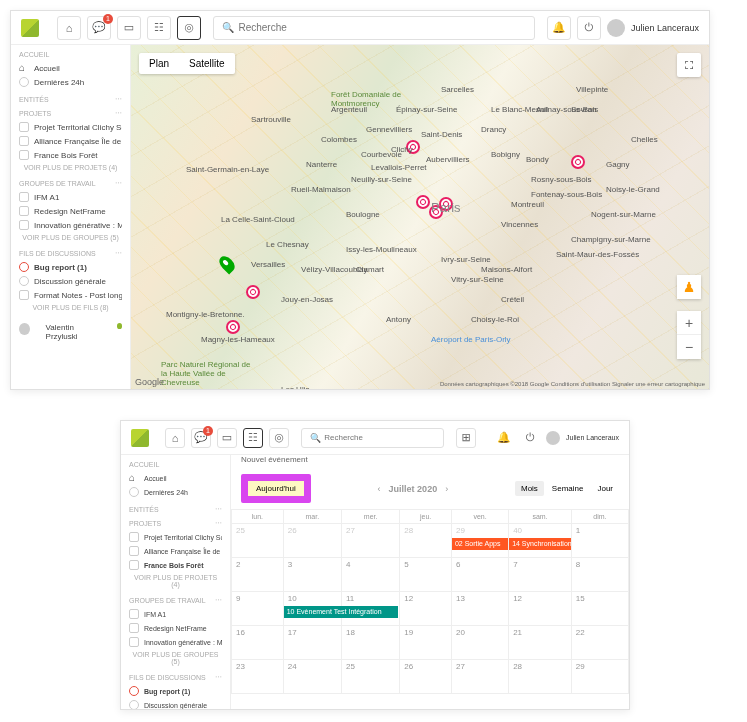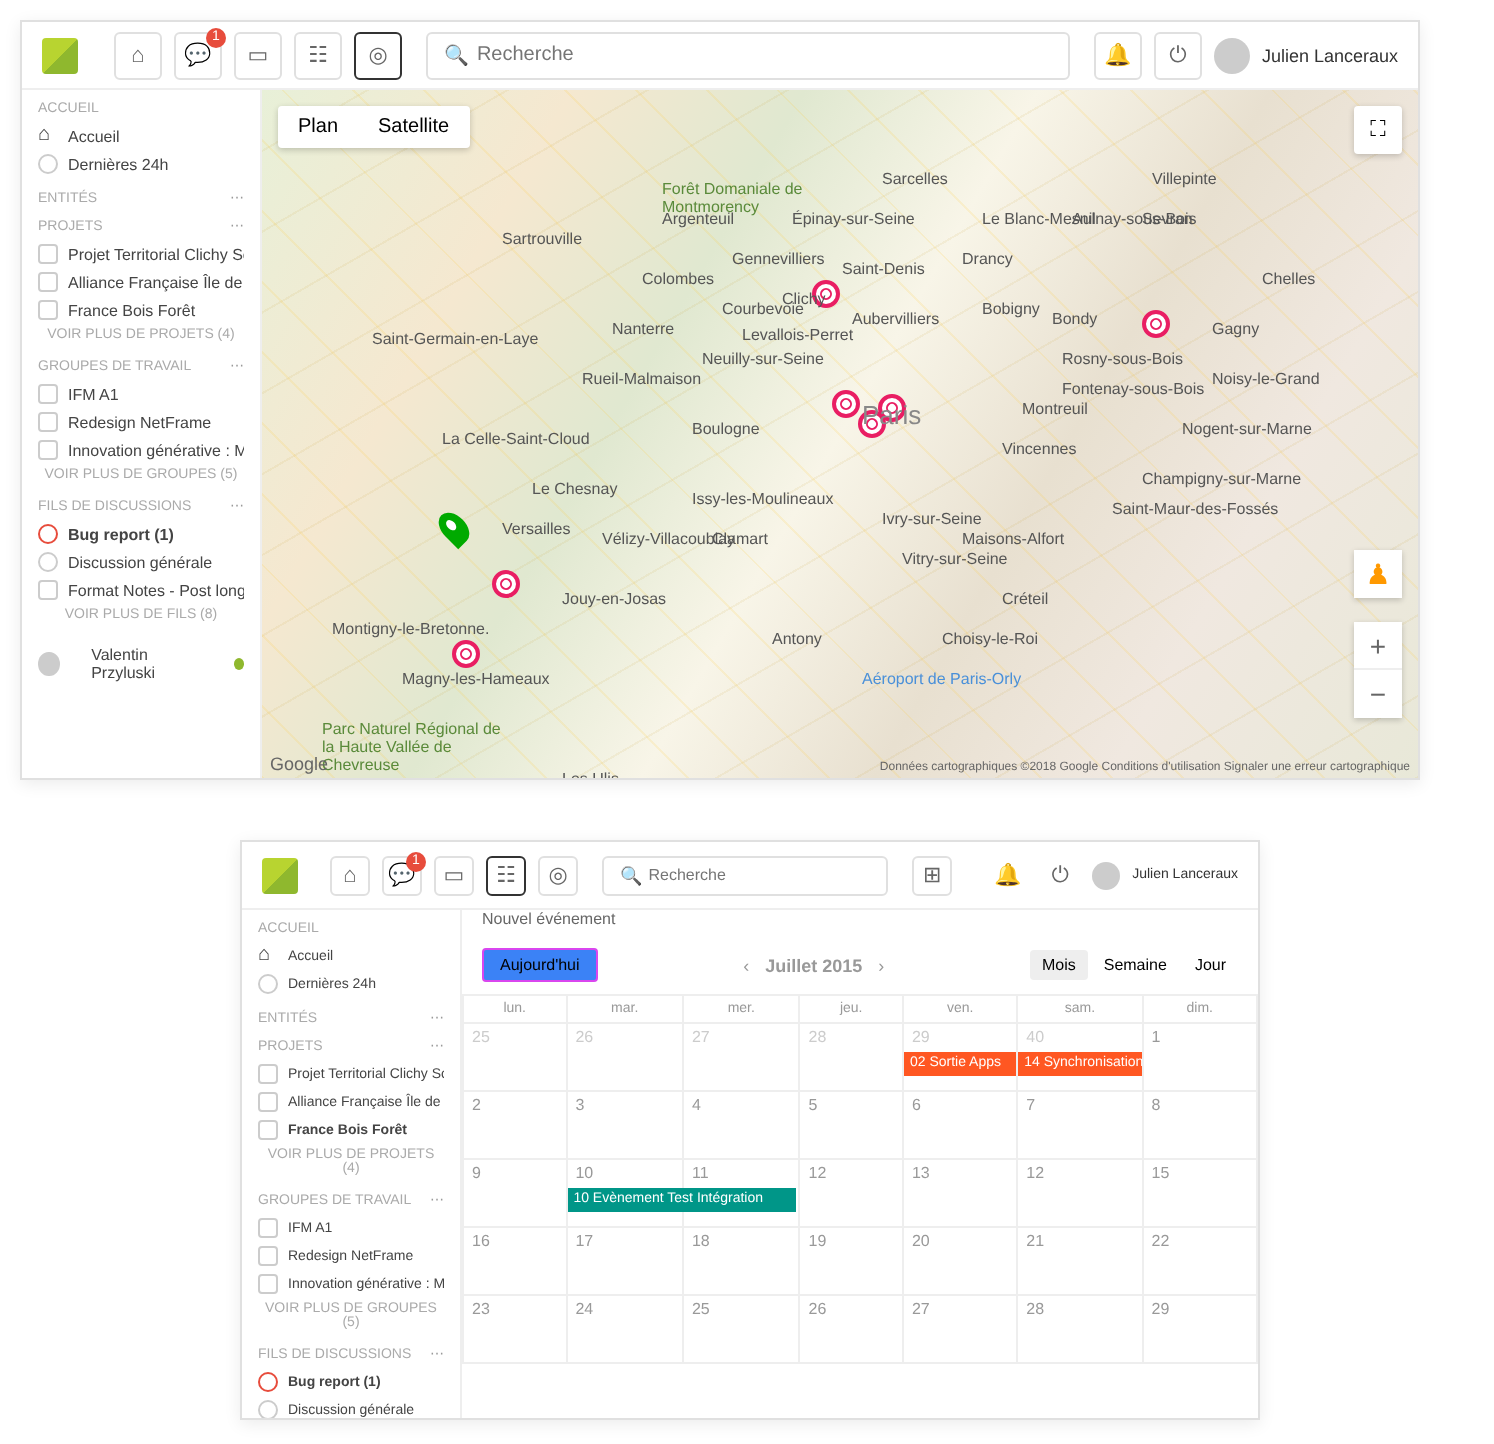--- a/index.html
+++ b/index.html
@@ -21,21 +21,21 @@
 .app2 .sidebar{width:110px;font-size:7px}
 .sect{margin-bottom:6px}
 .sect-h{display:flex;justify-content:space-between;align-items:center;color:#aaa;font-size:7px;text-transform:uppercase;margin-bottom:3px}
 .dots{color:#999;cursor:pointer}
 .item{display:flex;align-items:center;gap:5px;padding:2px 0;color:#444;white-space:nowrap;overflow:hidden;text-overflow:ellipsis;cursor:pointer}
 .item .ic{width:10px;height:10px;border:1px solid #ccc;border-radius:2px;flex-shrink:0}
 .item .ic.home{border:none;font-size:10px;line-height:10px}
 .item .ic.clock{border-radius:50%}
 .item .ic.ring{border-radius:50%;border-color:#e74c3c}
 .more{color:#aaa;font-size:7px;text-align:center;padding:2px 0;cursor:pointer}
-.foot{display:flex;align-items:center;gap:16px;font-size:8px;color:#444;padding-top:4px}
+.foot{display:flex;align-items:flex-start;gap:16px;font-size:8px;color:#444;padding-top:4px}
 .dot{width:6px;height:6px;border-radius:50%;background:#8fb82e}
 .main{flex:1;position:relative;overflow:hidden}
 
 .map{width:100%;height:100%;background:linear-gradient(120deg,#e8f0d8 0%,#f5e8d0 20%,#e0e8d0 35%,#f8f5e8 50%,#e8e0d0 65%,#f0e8e0 80%,#e8e8d8 100%);position:relative}
 .map::before{content:"";position:absolute;inset:0;background-image:repeating-linear-gradient(45deg,rgba(255,200,50,.15) 0,rgba(255,200,50,.15) 1px,transparent 1px,transparent 25px),repeating-linear-gradient(-30deg,rgba(200,160,50,.1) 0,rgba(200,160,50,.1) 1px,transparent 1px,transparent 35px)}
 .mapctl{position:absolute;top:8px;left:8px;background:#fff;border-radius:2px;box-shadow:0 1px 3px rgba(0,0,0,.2);display:flex;font-size:10px;z-index:2}
 .mapctl span{padding:5px 10px;cursor:pointer}
 .mapctl span:first-child{font-weight:normal}
 .fsbtn{position:absolute;top:8px;right:8px;width:24px;height:24px;background:#fff;border-radius:2px;box-shadow:0 1px 3px rgba(0,0,0,.2);display:flex;align-items:center;justify-content:center;font-size:11px;z-index:2;cursor:pointer}
 .zoom{position:absolute;bottom:30px;right:8px;width:24px;background:#fff;box-shadow:0 1px 3px rgba(0,0,0,.2);z-index:2}
@@ -45,21 +45,21 @@
 .attr{position:absolute;bottom:2px;right:4px;font-size:6px;color:#666;z-index:2}
 .glogo{position:absolute;bottom:2px;left:4px;font-size:9px;color:#666;z-index:2}
 .pin{position:absolute;width:14px;height:14px;border:2px solid #e91e63;border-radius:50%;background:#fff;transform:rotate(45deg);z-index:1}
 .pin::after{content:"";position:absolute;inset:2px;border:1px solid #e91e63;border-radius:50%}
 .pin.g{border-color:#0a0;width:12px;height:18px;border-radius:50% 50% 50% 0;transform:rotate(-45deg);background:#0a0}
 .pin.g::after{border:none;background:#fff;border-radius:50%;inset:2px 2px 6px 2px}
 .city{position:absolute;font-size:8px;color:#555;z-index:1;white-space:nowrap}
 .paris{font-size:13px;color:#888}
 
 .calhead{display:flex;justify-content:space-between;align-items:center;padding:6px 10px;font-size:9px}
-.todaybtn{background:#3b82f6;border:1px solid #d946ef;padding:3px 8px;border-radius:2px;cursor:pointer;font-size:8px}
+.todaybtn{background:#fef9c3;border:7px solid #d946ef;padding:3px 8px;border-radius:2px;cursor:pointer;font-size:8px}
 .calnav{display:flex;align-items:center;gap:8px}
 .calnav span{cursor:pointer;color:#999}
 .caltitle{font-weight:bold}
 .viewbtns{display:flex;gap:2px}
 .viewbtns span{padding:3px 6px;font-size:8px;cursor:pointer;border-radius:2px}
 .viewbtns span.act{background:#eee}
 .newev{padding:0 10px 4px;font-size:8px;color:#666;cursor:pointer}
 .cal{width:100%;border-collapse:collapse;font-size:8px}
 .cal th{padding:3px;color:#999;font-weight:normal;border:1px solid #eee;text-align:center;font-size:7px}
 .cal td{border:1px solid #eee;height:34px;vertical-align:top;padding:2px 4px;color:#999;position:relative}
@@ -354,21 +354,21 @@
 
       </div>
 
     </div>
     <div class="main">
       <div class="newev">Nouvel événement</div>
       <div class="calhead">
         <button class="todaybtn">Aujourd'hui</button>
         <div class="calnav">
           <span>‹</span>
-          <span class="caltitle">Juillet 2015</span>
+          <span class="caltitle">Juillet 2020</span>
           <span>›</span>
         </div>
         <div class="viewbtns">
           <span class="act">Mois</span>
           <span>Semaine</span>
           <span>Jour</span>
         </div>
       </div>
       <table class="cal">
         <tbody>

